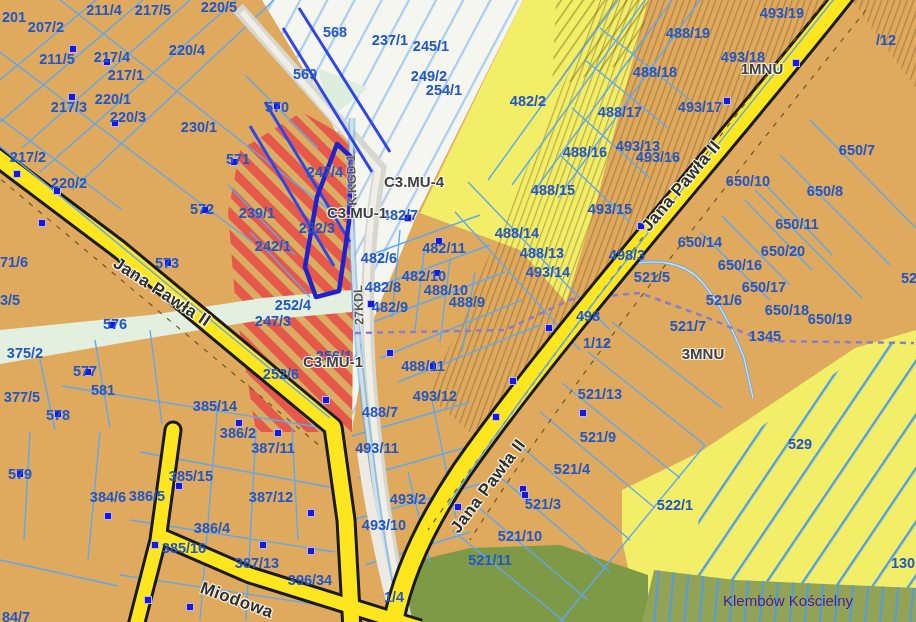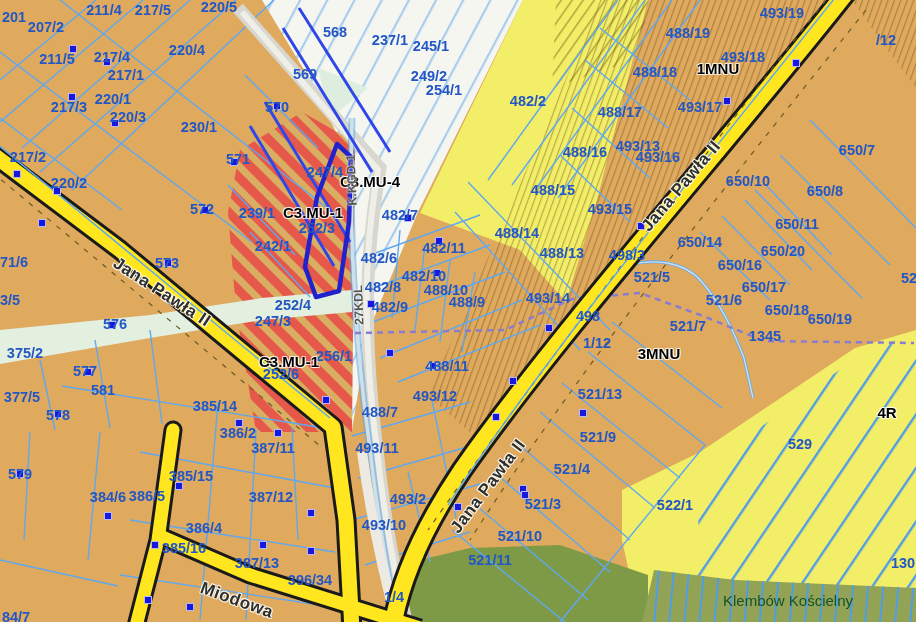--- a/index.html
+++ b/index.html
@@ -4,29 +4,29 @@
 <style>
   html,body{margin:0;padding:0;background:#222;}
   #map{position:relative;width:916px;height:622px;overflow:hidden;background:#dfa95e;
        font-family:"Liberation Sans",sans-serif;}
   #map svg{position:absolute;left:0;top:0;}
   #labels{position:absolute;left:0;top:0;width:100%;height:100%;pointer-events:none;}
   .lbl{position:absolute;transform:translate(-50%,-50%);white-space:nowrap;line-height:1;}
   .parcel{font-size:14.5px;font-weight:700;color:#2257c5;
     text-shadow:-1px -1px 0 #fff,1px -1px 0 #fff,-1px 1px 0 #fff,1px 1px 0 #fff,
 романь-1px 0 0 #fff,1px 0 0 #fff,0 -1px 0 #fff,0 1px 0 #fff;}
-  .zone{font-size:15px;font-weight:700;color:#000000;
+  .zone{font-size:15px;font-weight:700;color:#404040;
     text-shadow:-1px -1px 0 rgba(255,255,255,.75),1px -1px 0 rgba(255,255,255,.75),
-    -1px 1px 0 rgba(255,255,255,.75),1px 1px 0 rgba(255,255,255,.75);}
+    -1px 1px 0 rgba(255,255,255,.75),1px 1px 0 rgba(255,255,255,.75);margin-left:44px;}
   .road{font-size:17px;font-weight:700;color:#30302b;letter-spacing:.5px;
     text-shadow:-1px -1px 0 rgba(255,255,255,.8),1px -1px 0 rgba(255,255,255,.8),
     -1px 1px 0 rgba(255,255,255,.8),1px 1px 0 rgba(255,255,255,.8);}
   .corridor{font-size:12.5px;font-weight:600;color:#57574e;
     text-shadow:0 0 2px #fff,0 0 2px #fff;}
-  .place{font-size:15px;color:#14532d;}
+  .place{font-size:15px;color:#4c1d95;}
   #buildings-layer rect{fill:none;stroke:#e0means3522;stroke-width:2;}
   #markers-layer rect{fill:#1717dd;stroke:#b9b9f2;stroke-width:1;}
 </style>
 </head>
 <body>
 
 <div id="map">
   <svg width="916" height="622" viewBox="0 0 916 622">
     <defs>
       <pattern id="redstripe" width="16" height="16" patternUnits="userSpaceOnUse" patternTransform="rotate(45)">
@@ -251,45 +251,45 @@
       <div class="lbl parcel" style="left: 103px; top: 390px; transform: translate(-50%, -50%);">581</div>
       <div class="lbl parcel" style="left: 22px; top: 397px; transform: translate(-50%, -50%);">377/5</div>
       <div class="lbl parcel" style="left: 58px; top: 415px; transform: translate(-50%, -50%);">578</div>
       <div class="lbl parcel" style="left: 20px; top: 474px; transform: translate(-50%, -50%);">579</div>
       <div class="lbl parcel" style="left: 108px; top: 497px; transform: translate(-50%, -50%);">384/6</div>
       <div class="lbl parcel" style="left: 215px; top: 406px; transform: translate(-50%, -50%);">385/14</div>
       <div class="lbl parcel" style="left: 238px; top: 433px; transform: translate(-50%, -50%);">386/2</div>
       <div class="lbl parcel" style="left: 273px; top: 448px; transform: translate(-50%, -50%);">387/11</div>
       <div class="lbl parcel" style="left: 191px; top: 476px; transform: translate(-50%, -50%);">385/15</div>
       <div class="lbl parcel" style="left: 147px; top: 496px; transform: translate(-50%, -50%);">386/5</div>
-      <div class="lbl parcel" style="left: 204px; top: 528px; transform: translate(-50%, -50%);">386/4</div>
+      <div class="lbl parcel" style="left: 212px; top: 528px; transform: translate(-50%, -50%);">386/4</div>
       <div class="lbl parcel" style="left: 184px; top: 548px; transform: translate(-50%, -50%);">385/16</div>
       <div class="lbl parcel" style="left: 271px; top: 497px; transform: translate(-50%, -50%);">387/12</div>
       <div class="lbl parcel" style="left: 257px; top: 563px; transform: translate(-50%, -50%);">387/13</div>
       <div class="lbl parcel" style="left: 310px; top: 580px; transform: translate(-50%, -50%);">396/34</div>
       <div class="lbl parcel" style="left: 16px; top: 617px; transform: translate(-50%, -50%);">84/7</div>
       <div class="lbl parcel" style="left: 435px; top: 396px; transform: translate(-50%, -50%);">493/12</div>
       <div class="lbl parcel" style="left: 380px; top: 412px; transform: translate(-50%, -50%);">488/7</div>
       <div class="lbl parcel" style="left: 377px; top: 448px; transform: translate(-50%, -50%);">493/11</div>
       <div class="lbl parcel" style="left: 408px; top: 490px; transform: translate(-50%, -50%); margin-top: 9px;">493/2</div>
       <div class="lbl parcel" style="left: 384px; top: 525px; transform: translate(-50%, -50%);">493/10</div>
       <div class="lbl parcel" style="left: 394px; top: 597px; transform: translate(-50%, -50%);">1/4</div>
       <div class="lbl parcel" style="left: 553px; top: 190px; transform: translate(-50%, -50%);">488/15</div>
       <div class="lbl parcel" style="left: 517px; top: 233px; transform: translate(-50%, -50%);">488/14</div>
-      <div class="lbl parcel" style="left: 562px; top: 253px; transform: translate(-50%, -50%);">488/13</div>
-      <div class="lbl parcel" style="left: 548px; top: 298px; transform: translate(-50%, -50%);">493/14</div>
+      <div class="lbl parcel" style="left: 542px; top: 253px; transform: translate(-50%, -50%);">488/13</div>
+      <div class="lbl parcel" style="left: 548px; top: 272px; transform: translate(-50%, -50%);">493/14</div>
       <div class="lbl parcel" style="left: 400px; top: 215px; transform: translate(-50%, -50%);">482/7</div>
       <div class="lbl parcel" style="left: 444px; top: 248px; transform: translate(-50%, -50%);">482/11</div>
       <div class="lbl parcel" style="left: 379px; top: 258px; transform: translate(-50%, -50%);">482/6</div>
       <div class="lbl parcel" style="left: 424px; top: 276px; transform: translate(-50%, -50%);">482/10</div>
       <div class="lbl parcel" style="left: 446px; top: 290px; transform: translate(-50%, -50%);">488/10</div>
       <div class="lbl parcel" style="left: 467px; top: 302px; transform: translate(-50%, -50%);">488/9</div>
       <div class="lbl parcel" style="left: 383px; top: 287px; transform: translate(-50%, -50%);">482/8</div>
       <div class="lbl parcel" style="left: 390px; top: 307px; transform: translate(-50%, -50%);">482/9</div>
-      <div class="lbl parcel" style="left: 447px; top: 366px; transform: translate(-50%, -50%);">488/11</div>
+      <div class="lbl parcel" style="left: 423px; top: 366px; transform: translate(-50%, -50%);">488/11</div>
       <div class="lbl parcel" style="left: 585px; top: 152px; transform: translate(-50%, -50%);">488/16</div>
       <div class="lbl parcel" style="left: 610px; top: 209px; transform: translate(-50%, -50%);">493/15</div>
       <div class="lbl parcel" style="left: 627px; top: 255px; transform: translate(-50%, -50%);">498/3</div>
       <div class="lbl parcel" style="left: 782px; top: 13px; transform: translate(-50%, -50%);">493/19</div>
       <div class="lbl parcel" style="left: 688px; top: 33px; transform: translate(-50%, -50%);">488/19</div>
       <div class="lbl parcel" style="left: 743px; top: 57px; transform: translate(-50%, -50%);">493/18</div>
       <div class="lbl parcel" style="left: 655px; top: 72px; transform: translate(-50%, -50%);">488/18</div>
       <div class="lbl parcel" style="left: 700px; top: 107px; transform: translate(-50%, -50%);">493/17</div>
       <div class="lbl parcel" style="left: 620px; top: 112px; transform: translate(-50%, -50%);">488/17</div>
       <div class="lbl parcel" style="left: 638px; top: 146px; transform: translate(-50%, -50%);">493/13</div>

